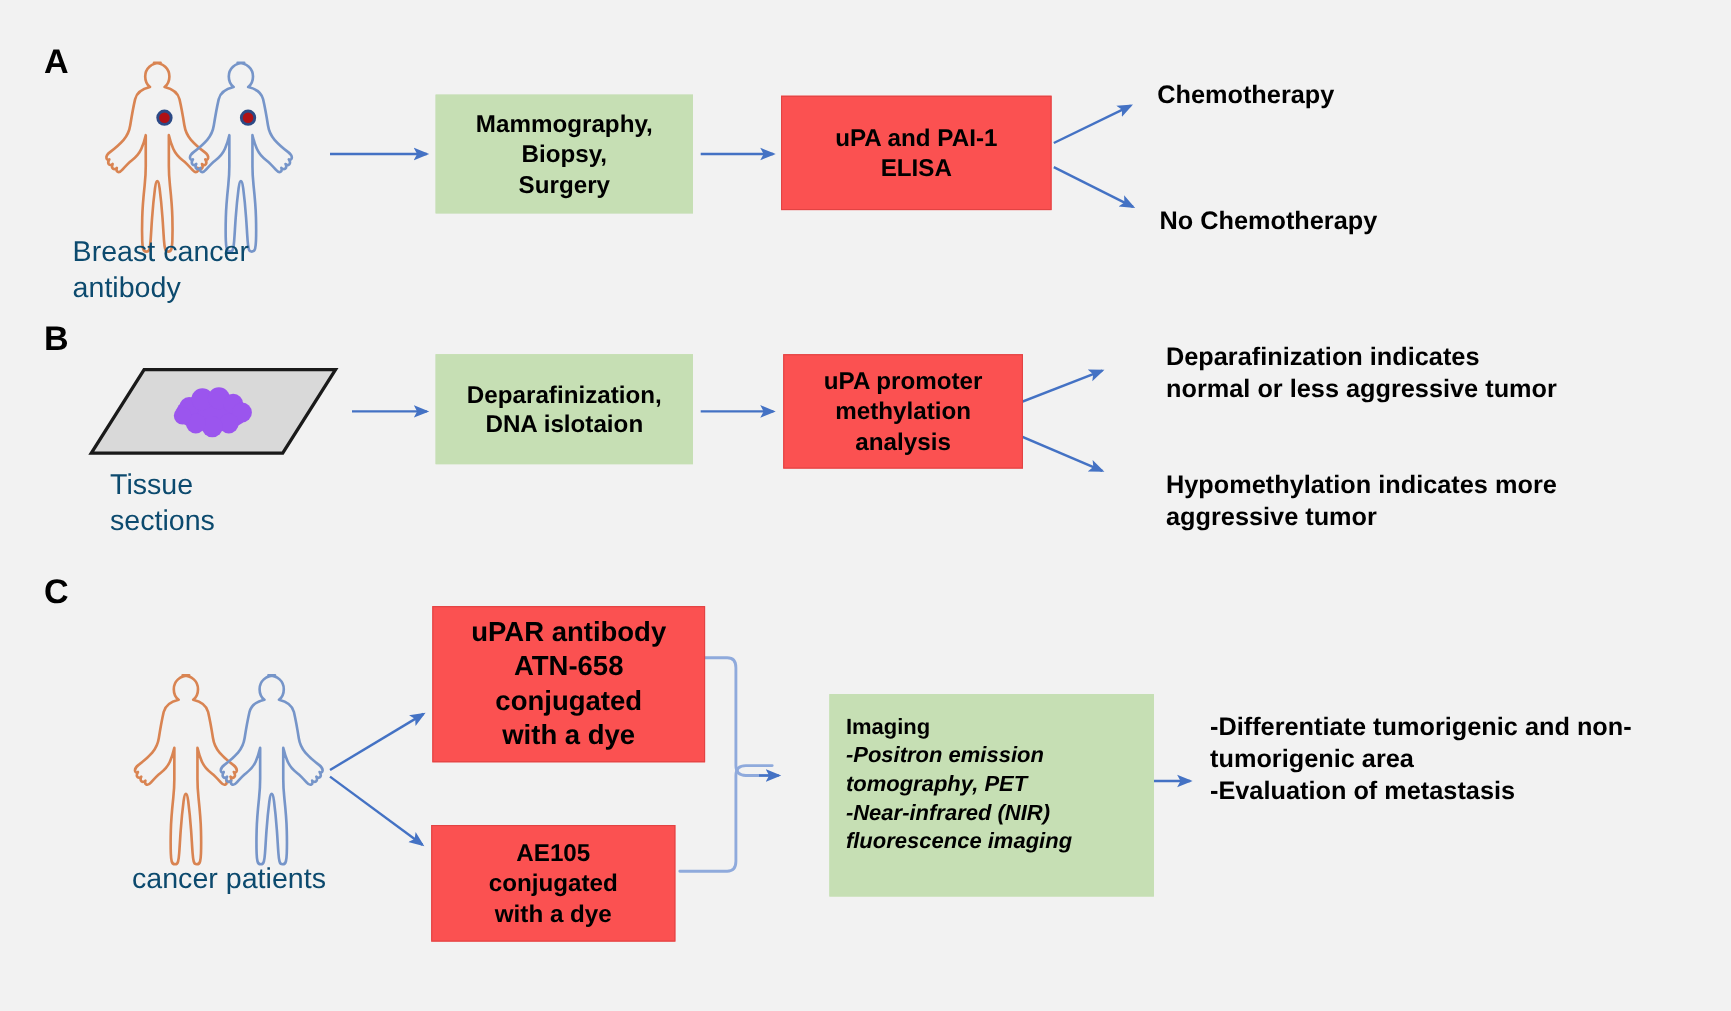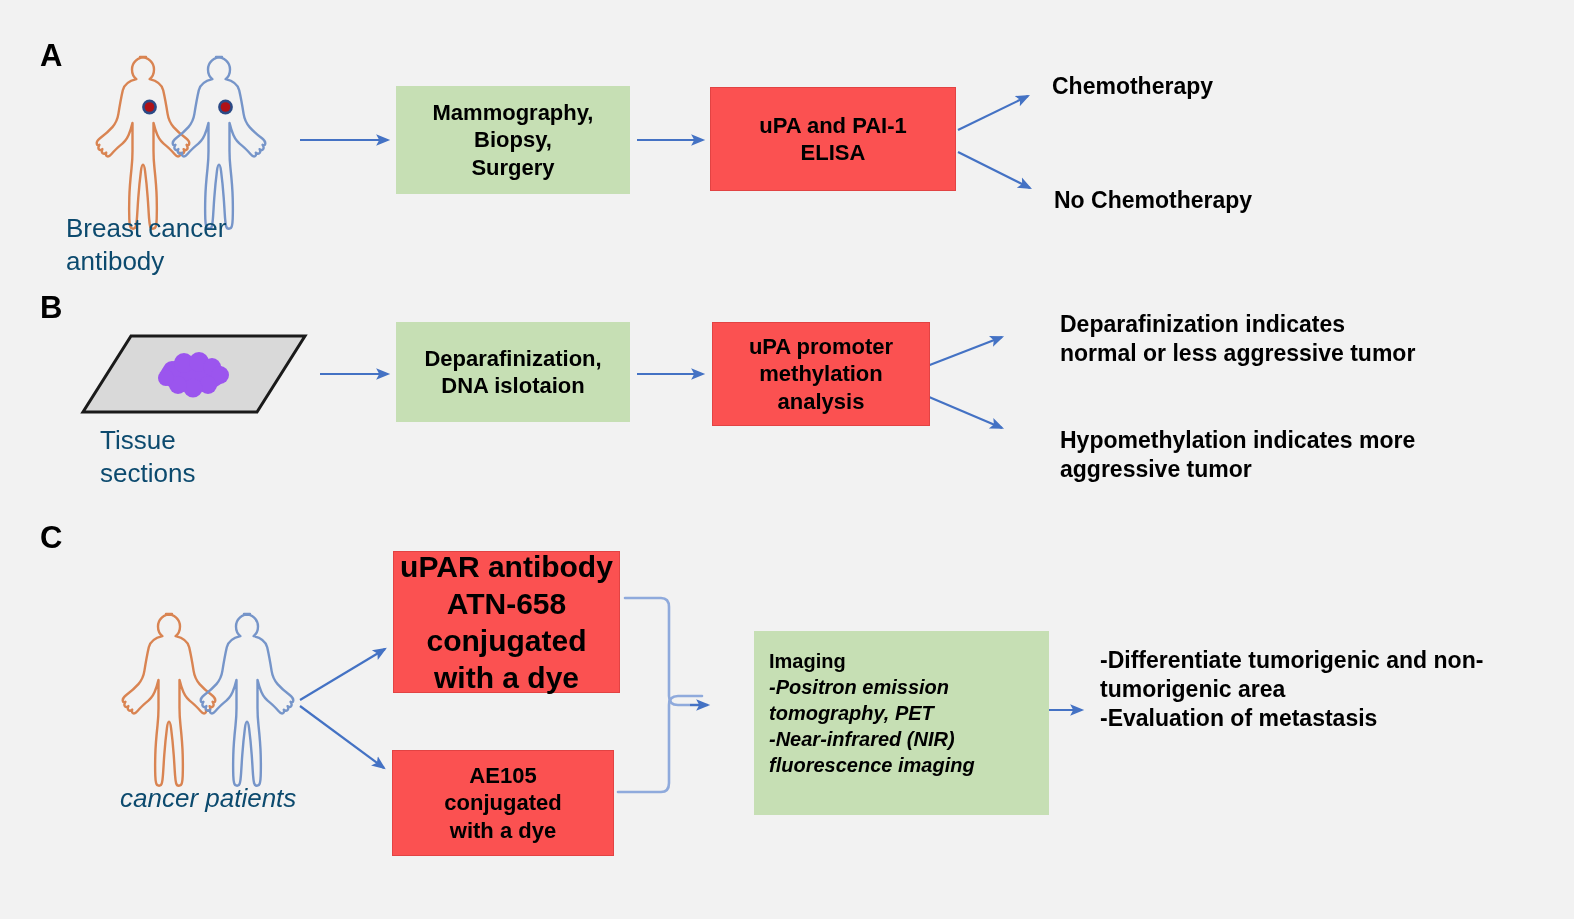--- a/index.html
+++ b/index.html
@@ -388,25 +388,25 @@
     <span class="line">normal or less aggressive tumor</span>
   </div>
 
   <div class="outcome" style="left:1060px; top:426px; font-size:23px;">
     <span class="line">Hypomethylation indicates more</span>
     <span class="line">aggressive tumor</span>
   </div>
 
   <div class="abs panel-letter" style="left:40px; top:522px;">C</div>
 
-  <div class="caption" style="left:120px; top:782px; width:185px;font-style:italic;">
+  <div class="caption" style="left:120px; top:782px; width:185px;">
     <span class="line">cancer patients</span>
   </div>
 
-  <div class="box red" style="left:393px; top:551px; width:227px; height:142px; font-size:30px;">
+  <div class="box red" style="left:393px; top:551px; width:248px; height:142px; font-size:25px;">
     <span class="line">uPAR antibody</span>
     <span class="line">ATN-658</span>
     <span class="line">conjugated</span>
     <span class="line">with a dye</span>
   </div>
 
   <div class="box red" style="left:392px; top:750px; width:222px; height:106px; font-size:22px;">
     <span class="line">AE105</span>
     <span class="line">conjugated</span>
     <span class="line">with a dye</span>

